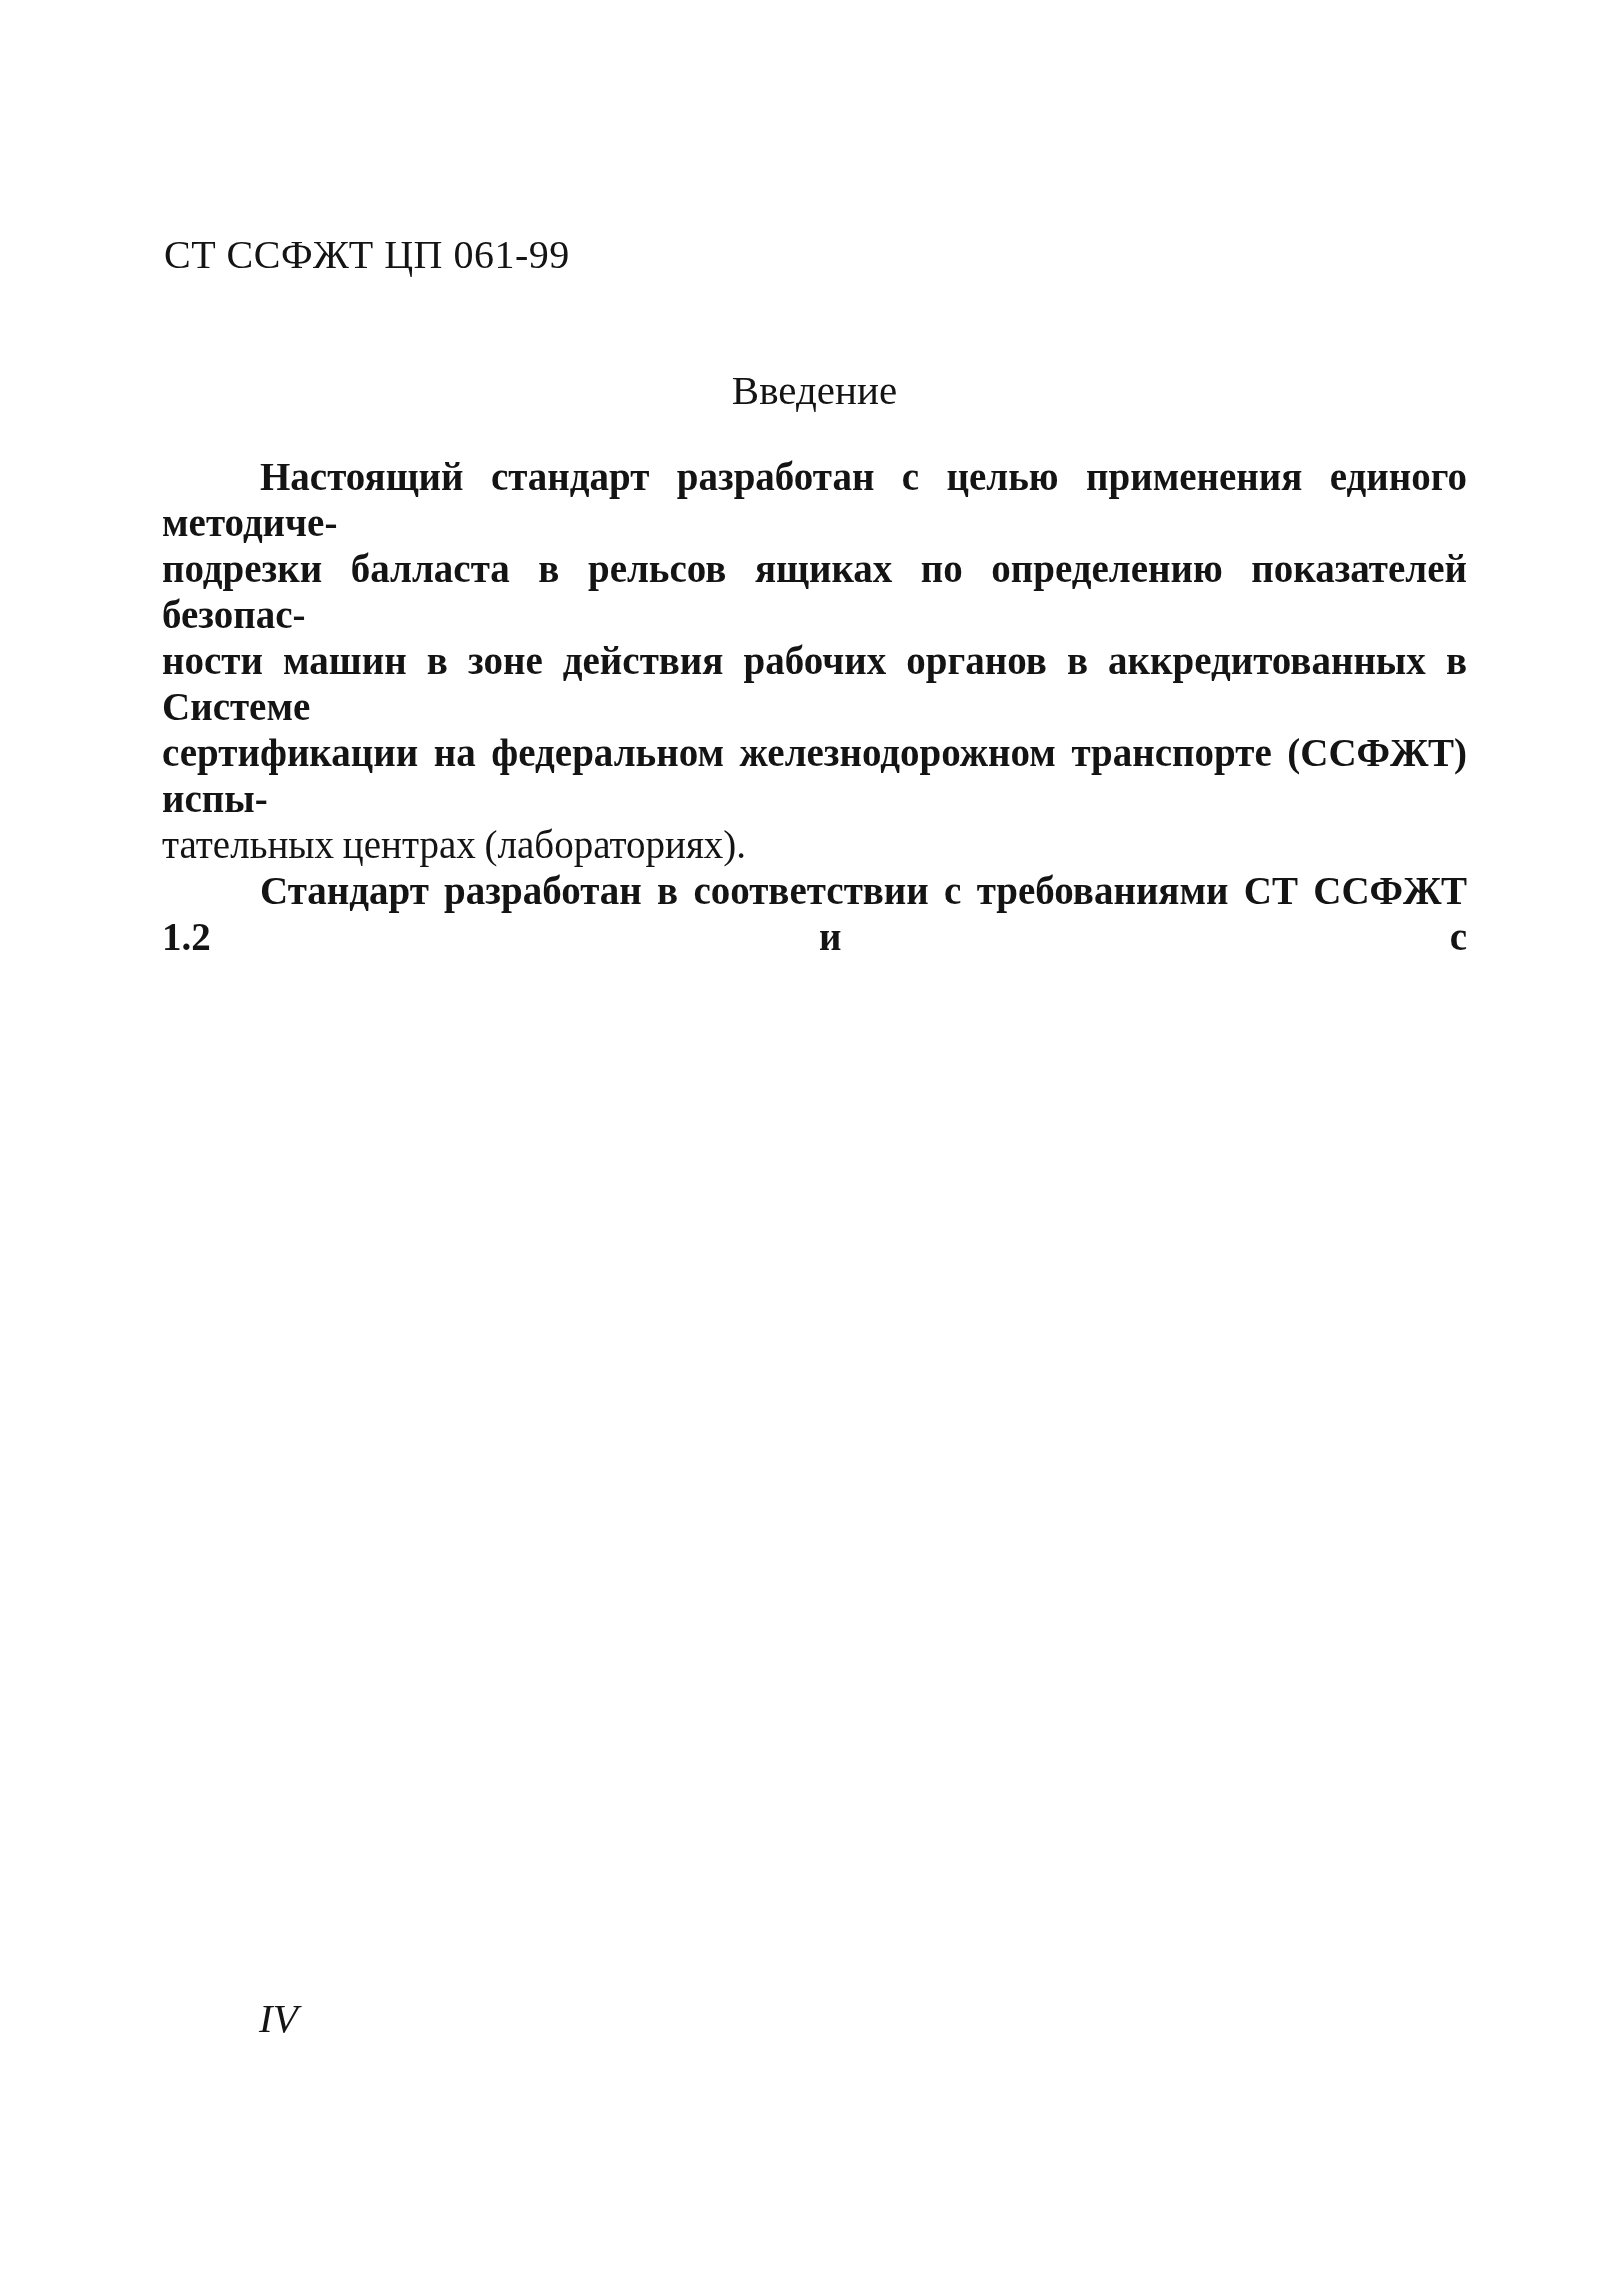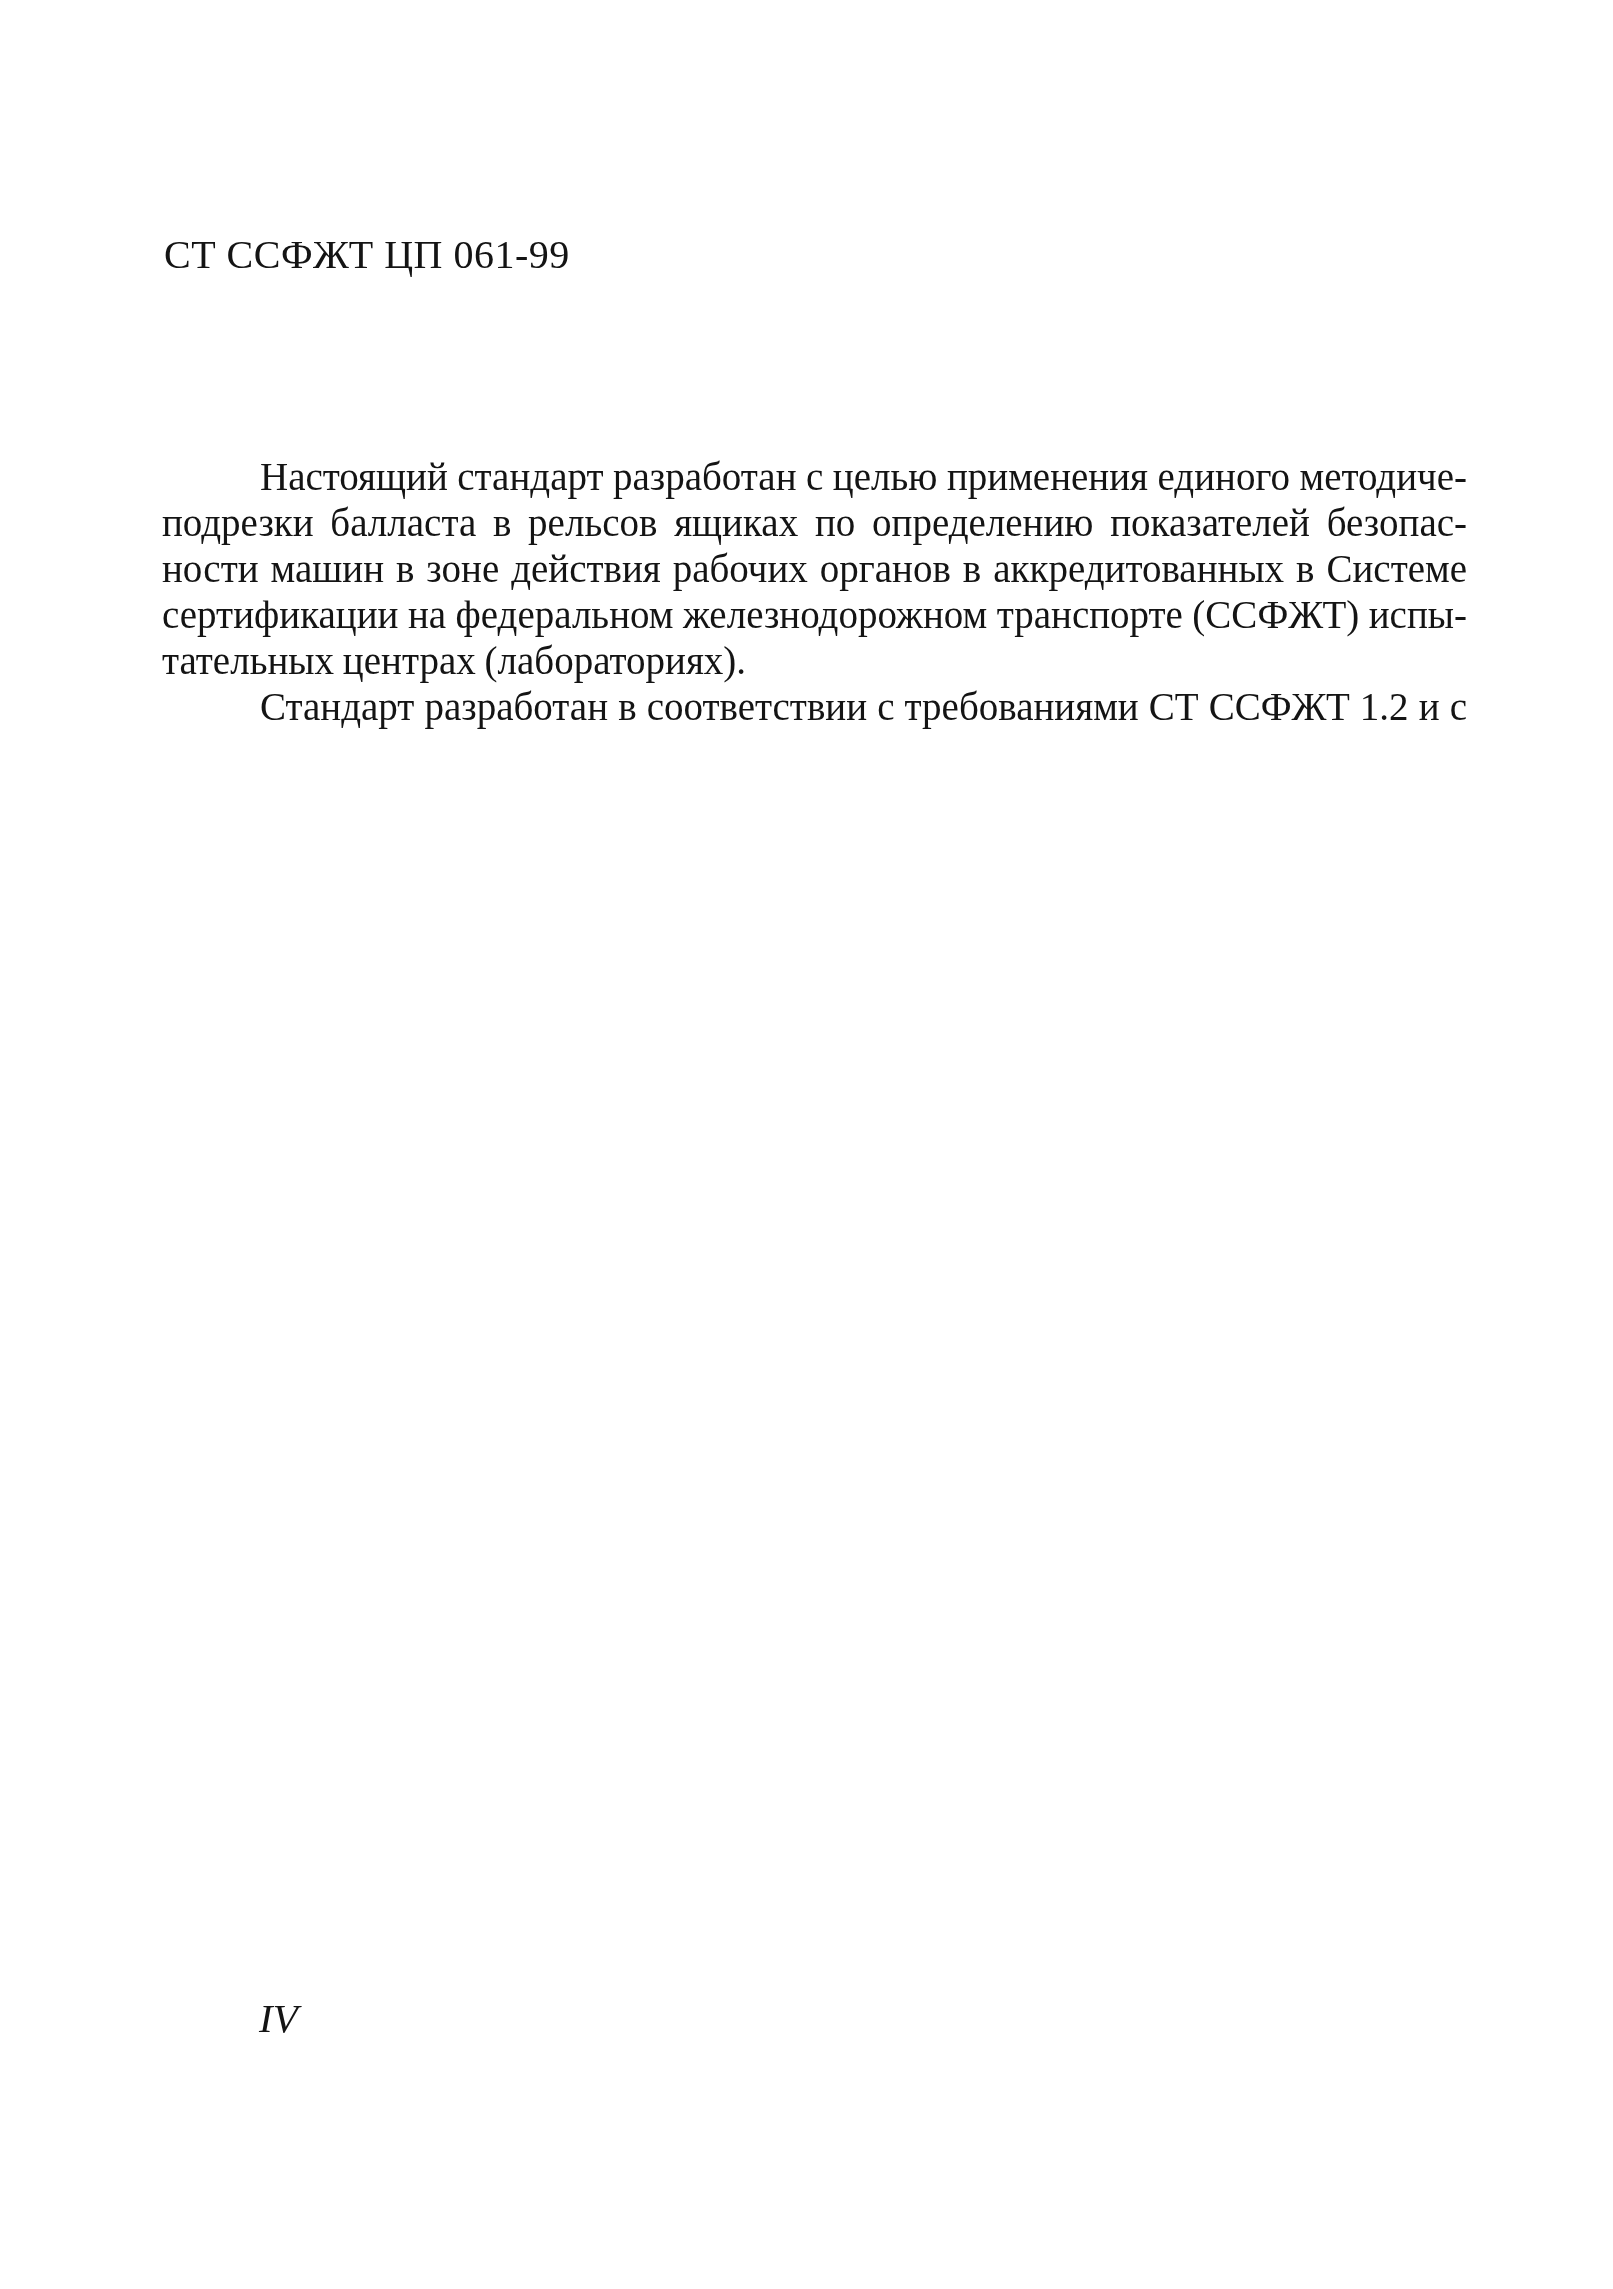--- a/index.html
+++ b/index.html
@@ -46,40 +46,42 @@
     line-height: 46px;
     word-spacing: -0.9px;
   }
   .line {
     margin: 0;
     padding: 0;
   }
   .just {
     text-align: justify;
     text-align-last: justify;
+    font-weight: bold;
   }
   .indent {
     text-indent: 98px;
   }
   .page-number {
     position: absolute;
     left: 259px;
     top: 1995px;
     font-size: 41px;
     line-height: 46px;
     font-style: italic;
   }
 </style>
 </head>
 <body>
 
 <div class="page">
 
   <div class="doc-code">СТ ССФЖТ ЦП 061-99</div>
 
+  <h1 class="doc-title">Введение</h1>
 
   <div class="text-block">
     <p class="line indent just">Настоящий стандарт разработан с целью применения единого методиче-</p>
     <p class="line just">подрезки балласта в рельсов ящиках по определению показателей безопас-</p>
     <p class="line just">ности машин в зоне действия рабочих органов в аккредитованных в Системе</p>
     <p class="line just">сертификации на федеральном железнодорожном транспорте (ССФЖТ) испы-</p>
     <p class="line">тательных центрах (лабораториях).</p>
     <p class="line indent just">Стандарт разработан в соответствии с требованиями СТ ССФЖТ 1.2 и с</p>
   </div>
 

